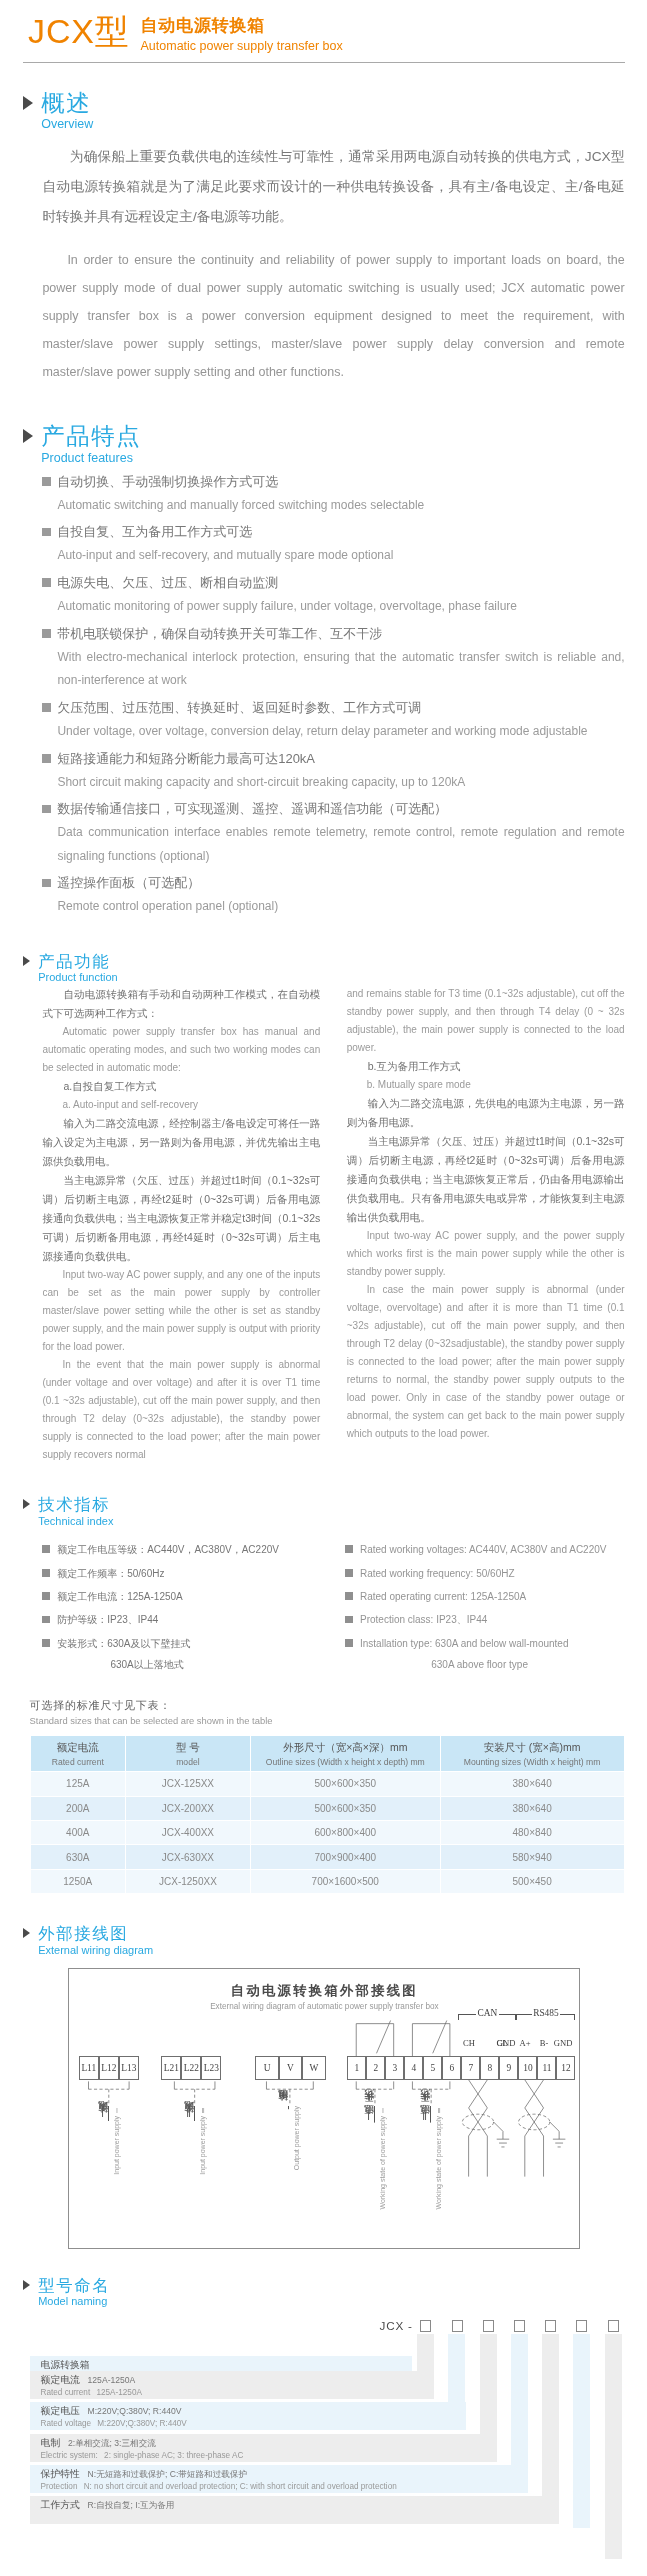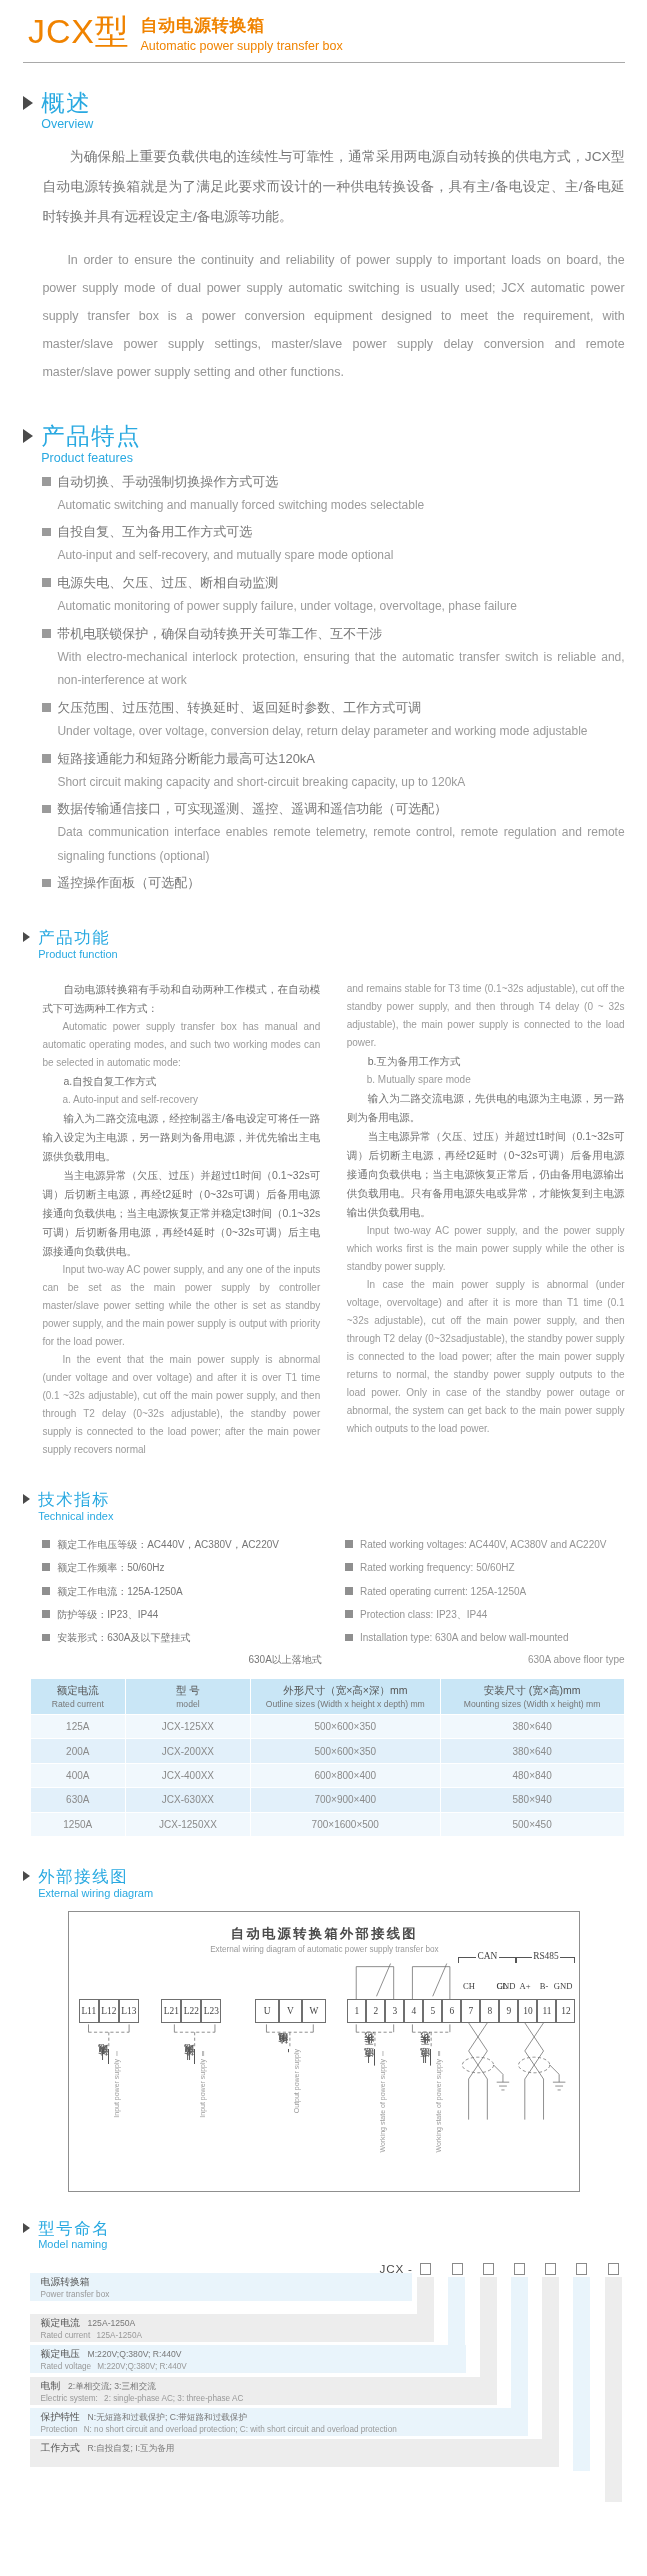--- a/index.html
+++ b/index.html
@@ -36,36 +36,36 @@
   
   .sec-features { margin-top:37px; }
   .feat-list { margin-top:4px; }
   .feat { margin-bottom:2.3px; }
   .fzh { font-size:13px; color:#777; line-height:25px; }
   .fzh .sq { display:inline-block; width:8.6px; height:8.6px; background:#9a9a9a; margin-right:6.2px; }
   .fen { font-size:12px; color:#9b9b9b; line-height:23.4px; padding-left:15px; text-align:justify; }
 
   
   .sec-function { margin-top:33px; }
-  .fn-cols { display:flex; gap:26.5px; margin-top:20px; }
+  .fn-cols { display:flex; gap:26.5px; margin-top:2px; }
   .fn-col { flex:1; min-width:0; }
   .fn-col > div { text-align:justify; }
   .fn-col > .zh { font-size:10.5px; color:#707070; line-height:19px; text-indent:2em; }
   .fn-col > .en { font-size:10px; color:#9b9b9b; line-height:18px; text-indent:2em; }
   .fn-col.right > div:first-child { text-indent:0; }
 
   
   .sec-tech { margin-top:31px; }
   .tech-cols { display:flex; gap:23.4px; margin-top:11px; }
   .tech-col { flex:1; }
   .spec { font-size:10px; line-height:23.4px; }
   .tech-left .spec { color:#767676; }
   .tech-right .spec { color:#949494; }
   .spec .sq { display:inline-block; width:7.8px; height:7.8px; background:#8f8f8f; margin-right:7px; }
-  .spec2 { line-height:19px;text-align:right; }
+  .spec2 { line-height:19px; }
   .tech-left .spec2 { padding-left:6.8em; }
   .tech-right .spec2 { padding-left:8.6em; }
 
   
   .sizes-note { margin:23.4px 0 0 6.2px; }
   .sn-zh { font-size:11px; color:#5f5f5f; letter-spacing:0.8px; }
   .sn-en { font-size:9.4px; color:#9a9a9a; margin-top:2.3px; }
   .size-table { width:595px; margin:9.4px 0 0 6.2px; border-collapse:separate; border-spacing:1.6px; }
   .size-table th { background:#c9e6f6; font-weight:normal; padding:4.7px 1.6px; }
   .th-zh { font-size:10.5px; color:#555; }
@@ -99,21 +99,21 @@
   .vlab { position:absolute; top:137px; display:flex; gap:2.3px; align-items:flex-start; }
   .vlab .vzh { writing-mode:vertical-rl; transform:rotate(180deg); font-size:9.8px; color:#555; text-decoration:underline; letter-spacing:0.8px; }
   .vlab .ven { writing-mode:vertical-rl; transform:rotate(180deg); font-size:7px; color:#9c9c9c; }
   .vp1{left:28px;} .vp2{left:114px;} .vp3{left:208px;} .vp4{left:294px;} .vp5{left:350px;}
 
   
   .sec-naming { margin-top:26.5px; }
   .nm-diagram { position:relative; height:275px; margin:11px 0 0 6.2px; width:601px; }
   .nm-rows { position:absolute; inset:0; }
   .nm-row { position:absolute; left:0; height:28px; padding:2.3px 0 0 11px; overflow:hidden; }
-  .nm-row:nth-child(1){ top:12px; width:382px; background:#e9f4fb; }
+  .nm-row:nth-child(1){ top:38px; width:382px; background:#e9f4fb; }
   .nm-row:nth-child(2){ top:53px; width:404px; background:#ededed; }
   .nm-row:nth-child(3){ top:84px; width:436px; background:#e9f4fb; }
   .nm-row:nth-child(4){ top:116px; width:467px; background:#ededed; }
   .nm-row:nth-child(5){ top:147px; width:498px; background:#e9f4fb; }
   .nm-row:nth-child(6){ top:178px; width:529px; background:#ededed; }
   .nm-row:nth-child(7){ top:209px; width:560px; background:#e9f4fb; }
   .nm-row:nth-child(8){ top:240px; width:592px; background:#ededed; }
   .nr-zh { font-size:9.8px; color:#555; }
   .nr-zh .desc { font-size:8.6px; color:#777; margin-left:7.8px; }
   .nr-en { font-size:8.2px; color:#999; margin-top:1.6px; }
@@ -196,20 +196,21 @@
         <div class="feat">
           <div class="fzh"><span class="sq"></span><span>短路接通能力和短路分断能力最高可达120kA</span></div>
           <div class="fen">Short circuit making capacity and short-circuit breaking capacity, up to 120kA</div>
         </div>
         <div class="feat">
           <div class="fzh"><span class="sq"></span><span>数据传输通信接口，可实现遥测、遥控、遥调和遥信功能（可选配）</span></div>
           <div class="fen">Data communication interface enables remote telemetry, remote control, remote regulation and remote signaling functions (optional)</div>
         </div>
         <div class="feat">
           <div class="fzh"><span class="sq"></span><span>遥控操作面板（可选配）</span></div>
+          <div class="fen">Remote control operation panel (optional)</div>
         </div>
     </div>
   </section>
 
   <section class="sec-function">
     <div class="sec-h h-sm">
       <span class="tri tri-sm"></span>
       <div class="sec-h-txt">
         <div class="zh-t">产品功能</div>
         <div class="en-t">Product function</div>
@@ -257,20 +258,24 @@
       <div class="tech-col tech-right">
         <div class="spec"><span class="sq"></span><span>Rated working voltages: AC440V, AC380V and AC220V</span><div class="spec2"></div></div>
           <div class="spec"><span class="sq"></span><span>Rated working frequency: 50/60HZ</span><div class="spec2"></div></div>
           <div class="spec"><span class="sq"></span><span>Rated operating current: 125A-1250A</span><div class="spec2"></div></div>
           <div class="spec"><span class="sq"></span><span>Protection class: IP23、IP44</span><div class="spec2"></div></div>
           <div class="spec"><span class="sq"></span><span>Installation type: 630A and below wall-mounted</span><div class="spec2">630A above floor type</div></div>
       </div>
     </div>
   </section>
 
+  <div class="sizes-note">
+    <div class="sn-zh">可选择的标准尺寸见下表：</div>
+    <div class="sn-en">Standard sizes that can be selected are shown in the table</div>
+  </div>
   <table class="size-table">
     <thead>
       <tr>
         <th>
             <div class="th-zh">额定电流</div>
             <div class="th-en">Rated current</div>
           </th>
         <th>
             <div class="th-zh">型 号</div>
             <div class="th-en">model</div>

